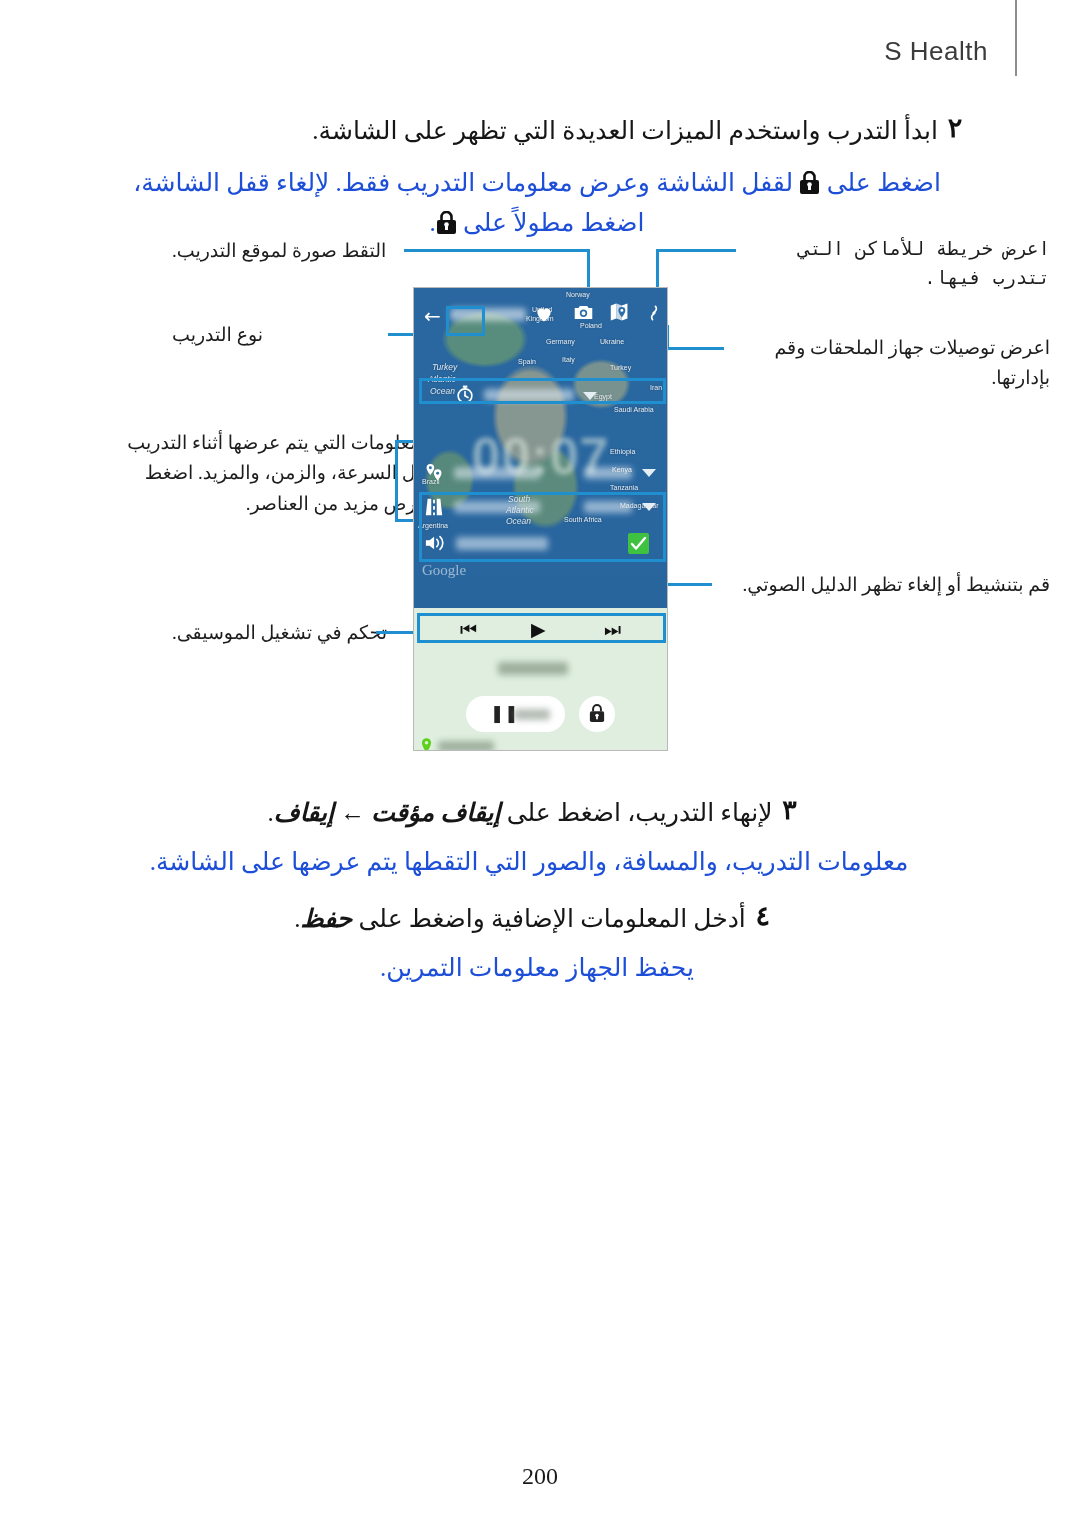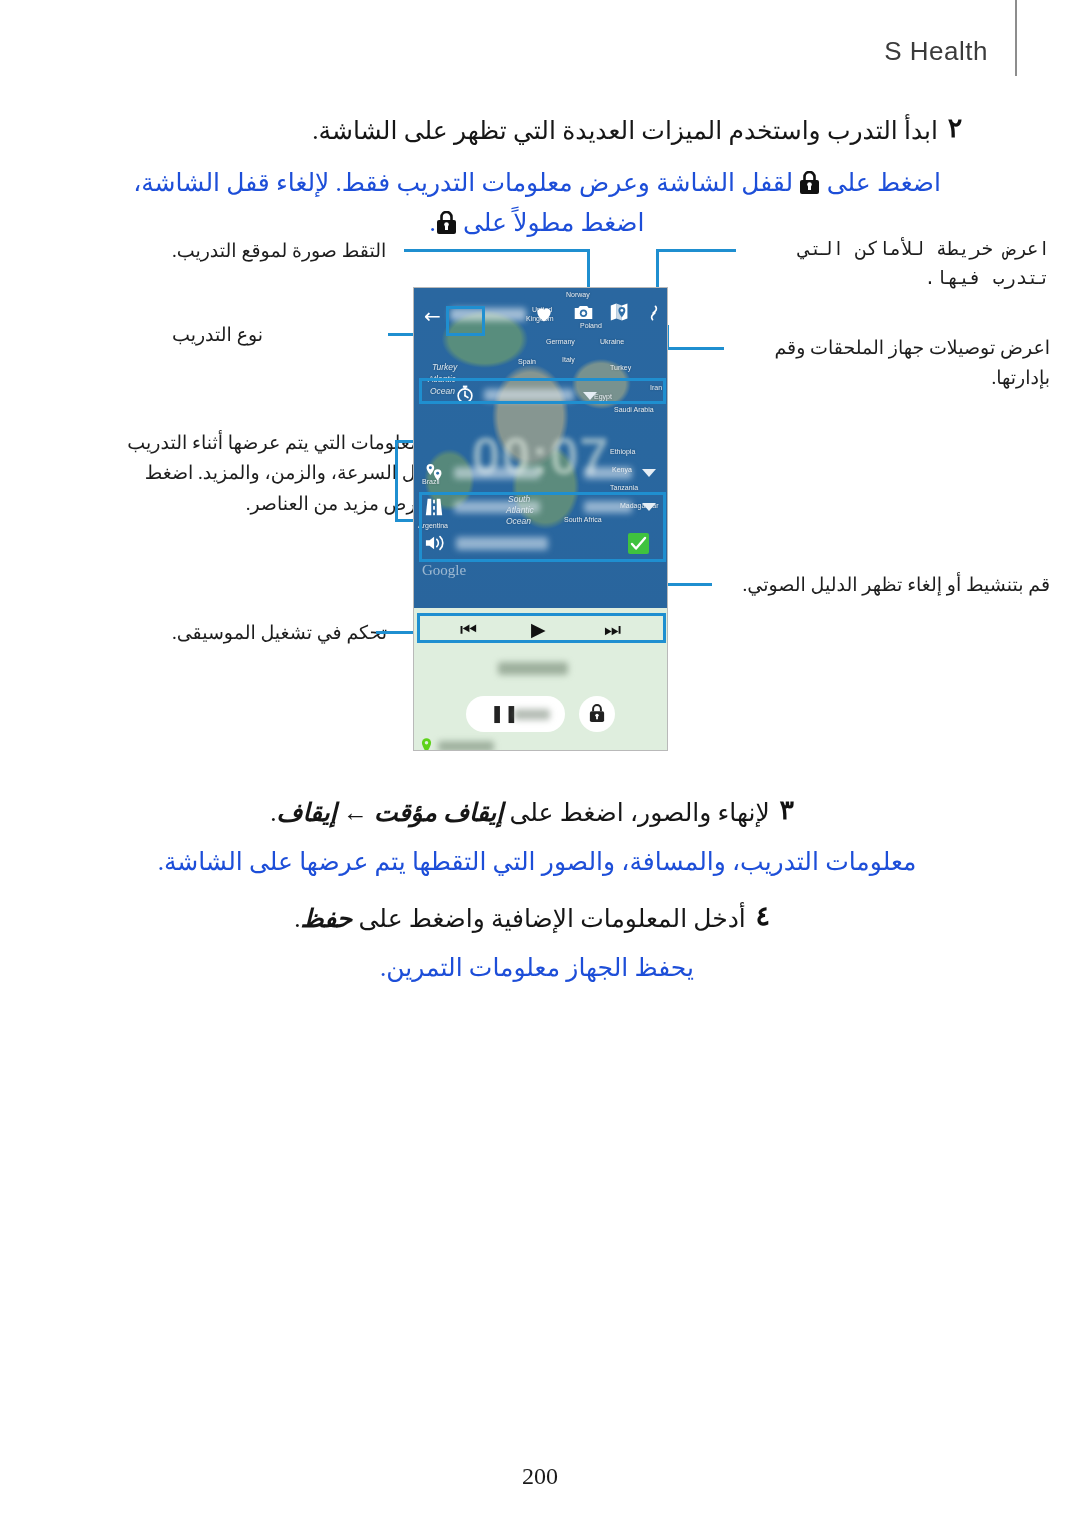--- a/index.html
+++ b/index.html
@@ -426,24 +426,24 @@
   </div>
 </div>
 
 <div class="hl" style="left:446px;top:306px;width:39px;height:30px;"></div>
 <div class="hl" style="left:419px;top:378px;width:247px;height:26px;"></div>
 <div class="hl" style="left:419px;top:492px;width:247px;height:70px;"></div>
 <div class="hl" style="left:417px;top:613px;width:249px;height:30px;"></div>
 
 <div class="step" style="top:794px;right:108px;width:870px;">
   <div style="text-align:center;">
-    <span class="step-num">٣</span><span class="step-body" style="max-width:600px;"><span class="step-line"><span>لإنهاء والصور، اضغط على </span><b class="bold">إيقاف مؤقت ← إيقاف</b><span>.</span></span></span>
-  </div>
-</div>
-<div class="sub-line" style="top:842px;right:108px;width:870px;">
+    <span class="step-num">٣</span><span class="step-body" style="max-width:600px;"><span class="step-line"><span>لإنهاء التدريب، اضغط على </span><b class="bold">إيقاف مؤقت ← إيقاف</b><span>.</span></span></span>
+  </div>
+</div>
+<div class="sub-line" style="top:842px;right:116px;width:870px;">
   <span>معلومات التدريب، والمسافة، والصور التي التقطها يتم عرضها على الشاشة.</span>
 </div>
 
 <div class="step" style="top:900px;right:108px;width:870px;">
   <div style="text-align:center;">
     <span class="step-num">٤</span><span class="step-body" style="max-width:600px;"><span class="step-line"><span>أدخل المعلومات الإضافية واضغط على </span><b class="bold">حفظ</b><span>.</span></span></span>
   </div>
 </div>
 <div class="sub-line" style="top:948px;right:108px;width:870px;">
   <span>يحفظ الجهاز معلومات التمرين.</span>

